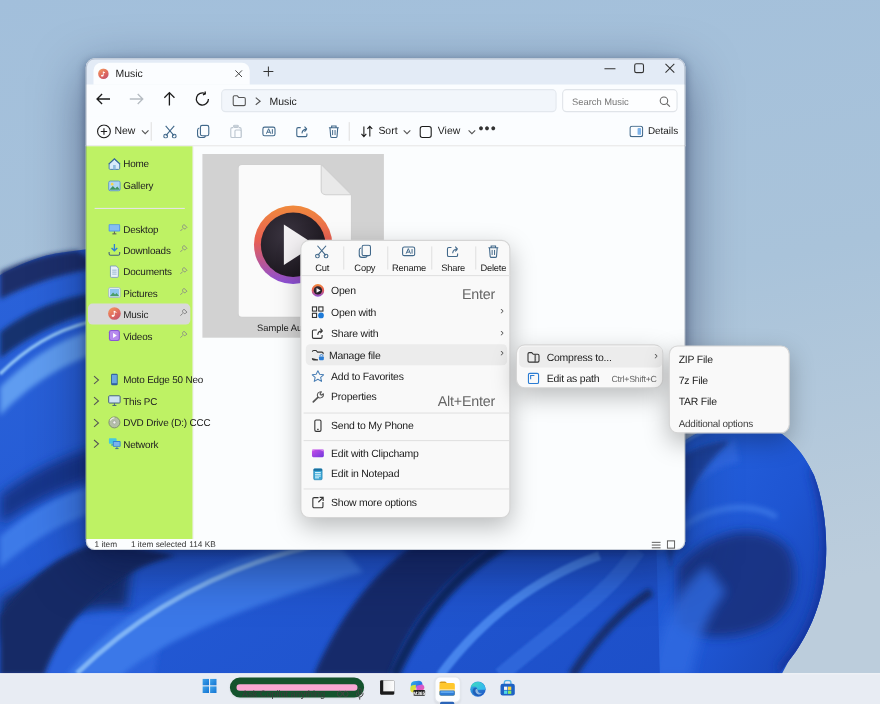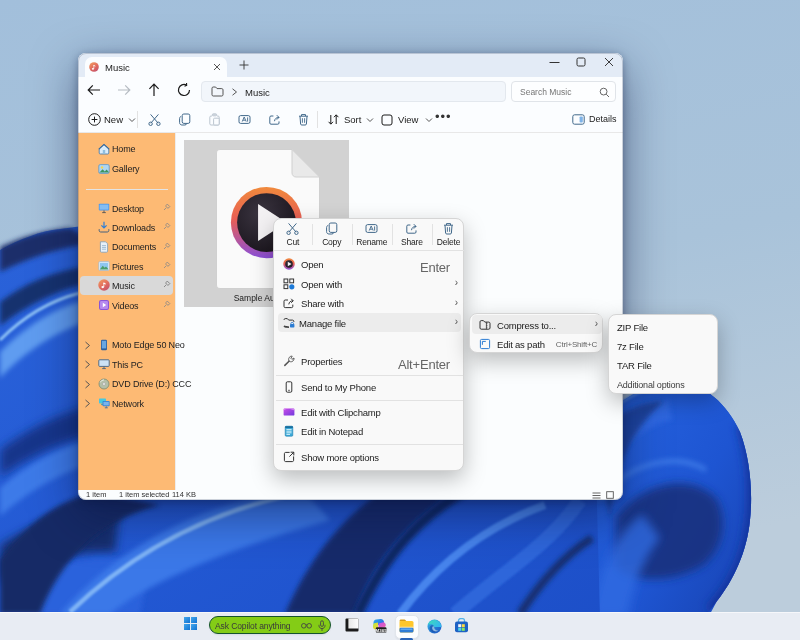--- a/index.html
+++ b/index.html
@@ -15,21 +15,21 @@
          border-radius:8px; border:1px solid rgba(60,80,110,0.25); pointer-events:none; }
   #tabbar { position:absolute; left:0; top:0; width:100%; height:24px; background:#e3ebf6; border-radius:8px 8px 0 0; }
   #tab { position:absolute; left:7px; top:4px; width:142px; height:20px; background:#fbfdff; border-radius:7px 7px 0 0; }
   #tab .tname { position:absolute; left:20px; top:5px; font-size:9.5px; color:#222; }
   #navbar { position:absolute; left:0; top:24px; width:100%; height:29px; background:#fbfdff; }
   .navic { position:absolute; top:6px; color:#333; }
   #crumb { position:absolute; left:123px; top:4px; width:305px; height:21px; background:#f2f6fb; border:1px solid #e3e8ee; border-radius:4px; }
   #searchbox { position:absolute; left:433px; top:4px; width:105px; height:21px; background:#fdfeff; border:1px solid #e0e4e9; border-radius:4px; color:#767676; font-size:8.5px; }
   #toolbar { position:absolute; left:0; top:53px; width:100%; height:27px; background:#fbfdff; border-bottom:1px solid #e8e8e8; }
   .tbsep { position:absolute; top:5px; width:1px; height:17px; background:#e2e2e2; }
-  #sidebar { position:absolute; left:0; top:80px; width:97px; height:357px; background:#fdba74; }
+  #sidebar { position:absolute; left:0; top:80px; width:97px; height:357px; background:#bef264; }
   .srow { position:absolute; left:0; width:97px; height:19px; }
   .srow .lbl { position:absolute; left:34px; top:4.5px; font-size:9px; letter-spacing:-0.15px; color:#222; white-space:nowrap; }
   .srow .ic  { position:absolute; left:20px; top:3px; width:12px; height:12px; }
   .srow .pin { position:absolute; left:85px; top:4px; }
   .srow .chev{ position:absolute; left:6px; top:5px; color:#555; }
   #content { position:absolute; left:97px; top:80px; width:448px; height:357px; }
   #tile { position:absolute; left:9px; top:7px; width:165px; height:167px; background:#d2d2d2; }
   #statusbar { position:absolute; left:0; top:437px; width:100%; height:10px; font-size:7.5px; color:#333; }
   
   .panel { position:absolute; background:#f9f9f9; border:1px solid #d5d5d5; border-radius:8px;
@@ -482,20 +482,26 @@
   </div>
   <div class="mrow" style="top:94px;background:#ececec;border-radius:4px;left:4px;width:183px">
     <svg class="mic" style="left:5px" viewBox="0 0 12 12">
         <path d="M1,2.8 C1,2.1 1.5,1.6 2.2,1.6 L4.3,1.6 L5.7,3.1 L9.6,3.1 C10.3,3.1 10.8,3.6 10.8,4.3 L10.8,5 M6,10.2 L2.2,10.2 C1.5,10.2 1,9.7 1,9 Z" fill="none" stroke="#333" stroke-width="1"></path>
         <rect x="7" y="7" width="4.4" height="3.4" rx="0.7" fill="#2b7cd3"></rect>
         <path d="M7.9,7 L7.9,6.3 C7.9,5.1 10.5,5.1 10.5,6.3 L10.5,7" fill="none" stroke="#2b7cd3" stroke-width="0.9"></path>
       </svg>
     <span class="mtx" style="left:21px">Manage file</span>
       <span class="arr" style="right:3px">›</span>
   </div>
+  <div class="mrow" style="top:113.4px">
+    <svg class="mic" viewBox="0 0 12 12">
+        <path d="M6,1 L7.6,4.3 L11.2,4.7 L8.5,7.1 L9.3,10.7 L6,8.8 L2.7,10.7 L3.5,7.1 L0.8,4.7 L4.4,4.3 Z" fill="none" stroke="#4a7fb5" stroke-width="0.95" stroke-linejoin="round"></path>
+      </svg>
+    <span class="mtx">Add to Favorites</span>
+  </div>
   <div class="mrow" style="top:132.9px">
     <svg class="mic" viewBox="0 0 12 12">
         <path d="M1.8,10.4 L6,6.2" stroke="#555" stroke-width="1.5" fill="none" stroke-linecap="round"></path>
         <path d="M6,6 C5.2,4.4 5.7,2.4 7.3,1.5 C7.9,1.2 8.6,1.1 9.2,1.2 L7.9,3.3 L8.9,4.3 L11,3 C11.2,4.4 10.5,5.9 9.2,6.5 C8.1,7 6.9,6.8 6,6 Z" fill="none" stroke="#555" stroke-width="0.95" stroke-linejoin="round"></path>
       </svg>
     <span class="mtx">Properties</span>
       <span class="msc">Alt+Enter</span>
   </div>
   <div class="msep" style="top:156.2px"></div>
   <div class="mrow" style="top:158.4px">
@@ -569,21 +575,21 @@
         <linearGradient id="wlg" x1="0" y1="0" x2="1" y2="1">
           <stop offset="0" stop-color="#43a7ec"></stop>
           <stop offset="1" stop-color="#1273d2"></stop>
         </linearGradient>
       </defs>
     <rect x="0" y="0" width="6" height="6" fill="url(#wlg)"></rect>
       <rect x="7" y="0" width="6" height="6" fill="url(#wlg)"></rect>
     <rect x="0" y="7" width="6" height="6" fill="url(#wlg)"></rect>
       <rect x="7" y="7" width="6" height="6" fill="url(#wlg)"></rect>
   </svg>
-  <div class="abs" style="left:209px;top:2.5px;width:122px;height:18px;background:#84cc16;border:1px solid #14532d;border-radius:9.5px;box-shadow:0 1px 2px rgba(0,0,0,0.08)">
+  <div class="abs" style="left:209px;top:2.5px;width:122px;height:18px;background:#f9a8d4;border:6px solid #14532d;border-radius:9.5px;box-shadow:0 1px 2px rgba(0,0,0,0.08)">
     <span class="abs" style="left:5px;top:4.5px;font-size:8.5px;letter-spacing:-0.1px;color:#3a3a3a;white-space:nowrap">Ask Copilot anything</span>
     <svg class="abs" style="left:91px;top:5px" width="11" height="7" viewBox="0 0 11 7">
         <circle cx="2.8" cy="3.8" r="2.3" fill="none" stroke="#444" stroke-width="0.9"></circle>
         <circle cx="8.2" cy="3.8" r="2.3" fill="none" stroke="#444" stroke-width="0.9"></circle>
         <path d="M5.1,3.2 C5.4,2.8 5.6,2.8 5.9,3.2" fill="none" stroke="#444" stroke-width="0.9"></path>
       </svg>
     <svg class="abs" style="left:108px;top:3px" width="8" height="12" viewBox="0 0 8 12">
         <rect x="2.6" y="0.8" width="2.8" height="5.6" rx="1.4" fill="none" stroke="#444" stroke-width="0.9"></rect>
         <path d="M1,4.8 L1,5.6 C1,7.3 2.3,8.6 4,8.6 C5.7,8.6 7,7.3 7,5.6 L7,4.8 M4,8.8 L4,11" fill="none" stroke="#444" stroke-width="0.9"></path>
       </svg>

